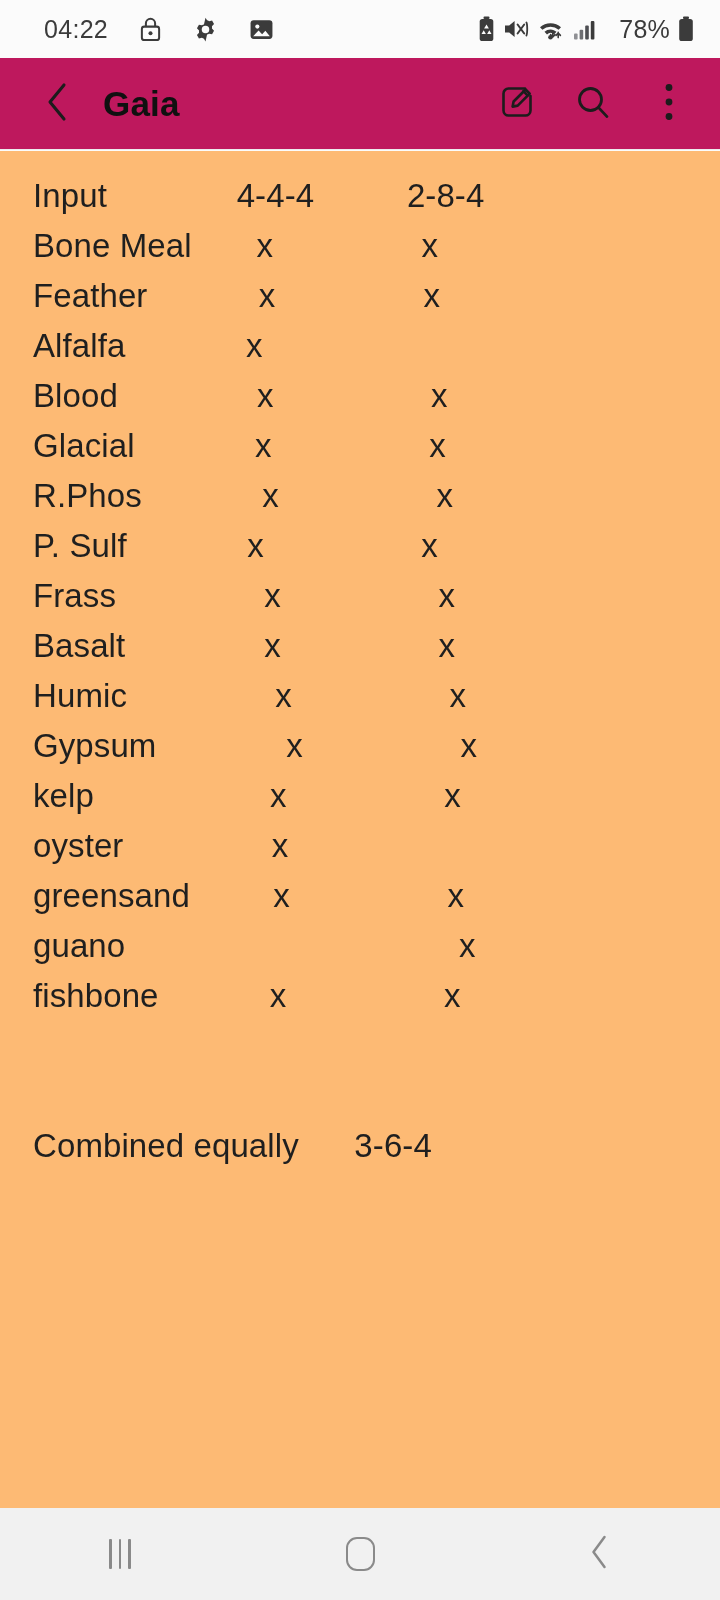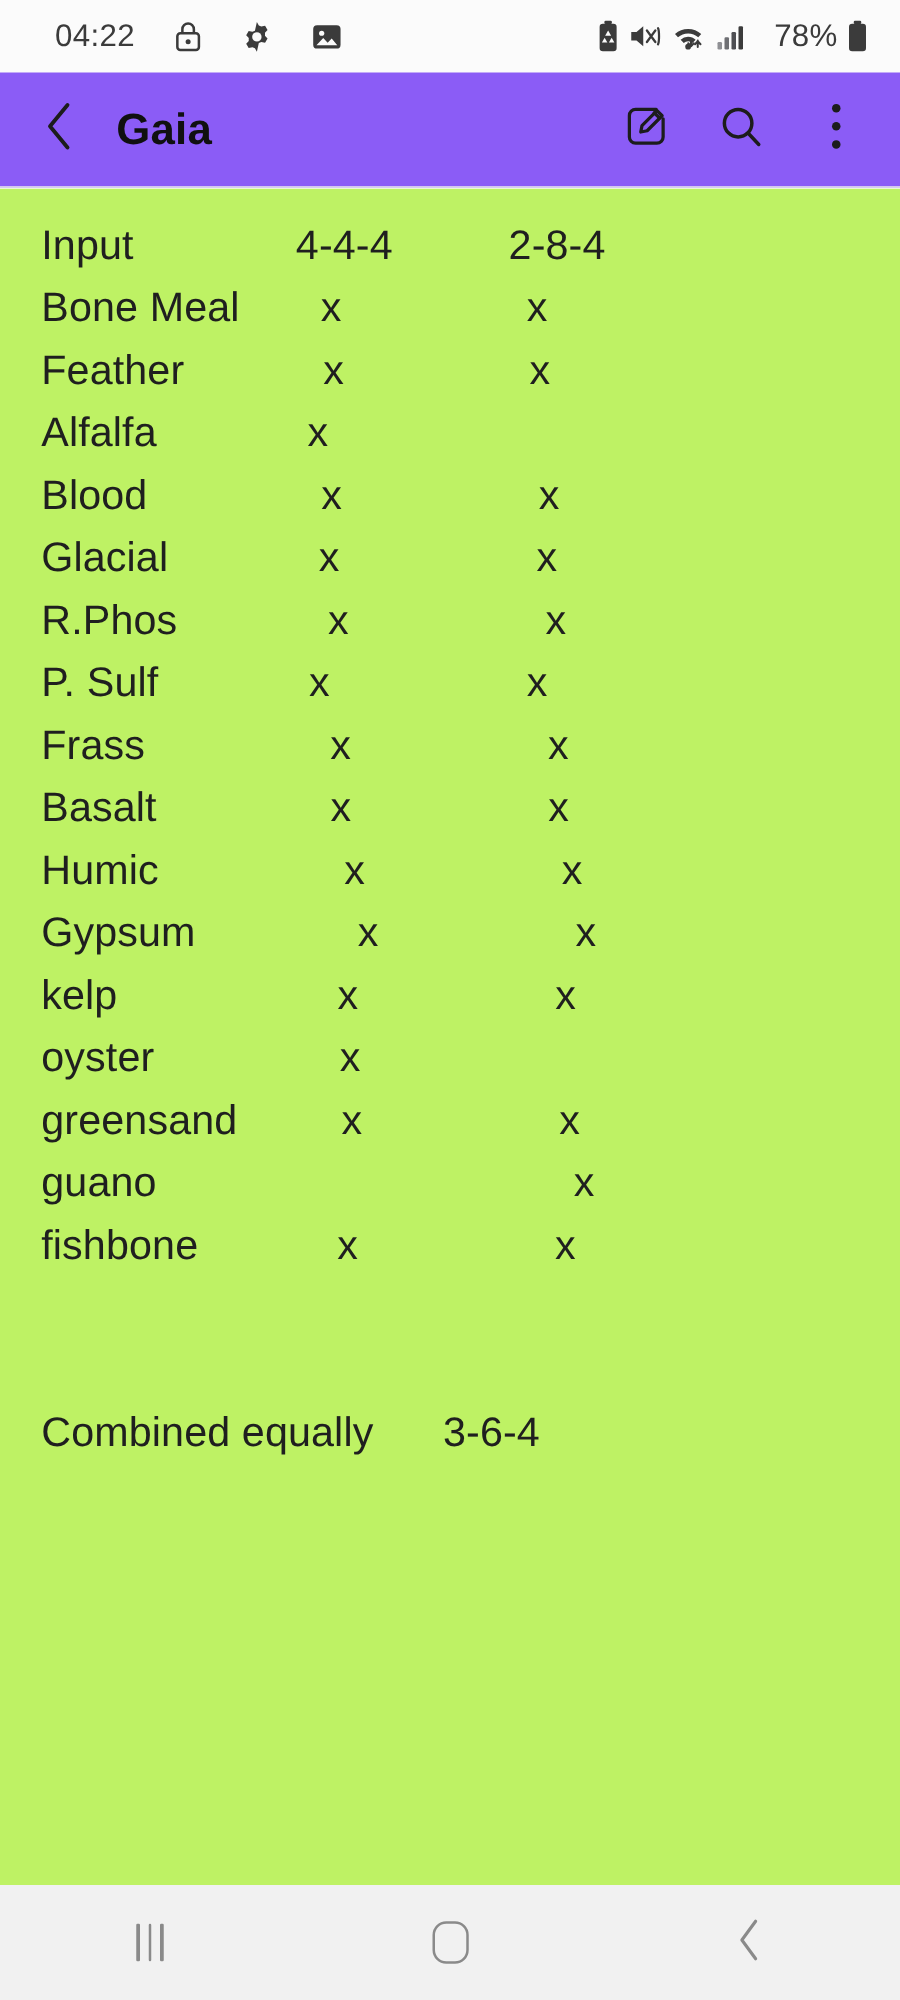--- a/index.html
+++ b/index.html
@@ -53,24 +53,24 @@
     display: inline-flex;
     align-items: center;
     justify-content: center;
     line-height: 0;
   }
 
   
   .app-bar {
     height: 92px;
     width: 100%;
-    background: #8b5cf6;
-    display: flex;
-    align-items: center;
-    padding: 0 22px 0 20px;
+    background: #be185d;
+    display: flex;
+    align-items: center;
+    padding: 0 22px 0 30px;
     box-sizing: border-box;
     border-bottom: 1px solid #ececed;
   }
   .back-btn {
     width: 54px;
     height: 54px;
     display: flex;
     align-items: center;
     justify-content: center;
     flex: none;
@@ -100,21 +100,21 @@
     flex: none;
   }
 
   
   .note-body {
     position: absolute;
     top: 151px;
     left: 0;
     right: 0;
     bottom: 92px;
-    background: #bef264;
+    background: #fdba74;
     padding: 20px 0 0 0;
     box-sizing: border-box;
     overflow: hidden;
   }
   .note-text {
     margin: 0;
     padding: 0 18px 0 33px;
     font-family: "Liberation Sans", sans-serif;
     font-size: 33px;
     line-height: 50px;

